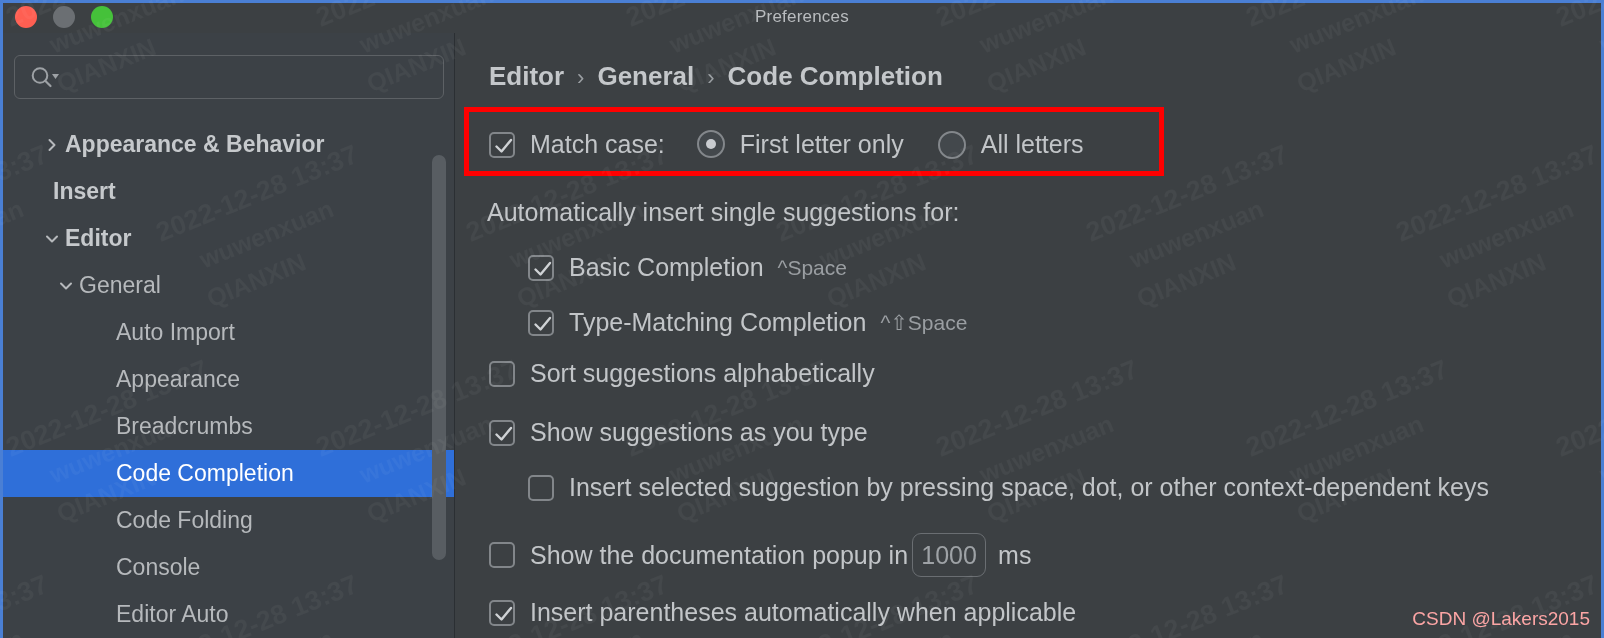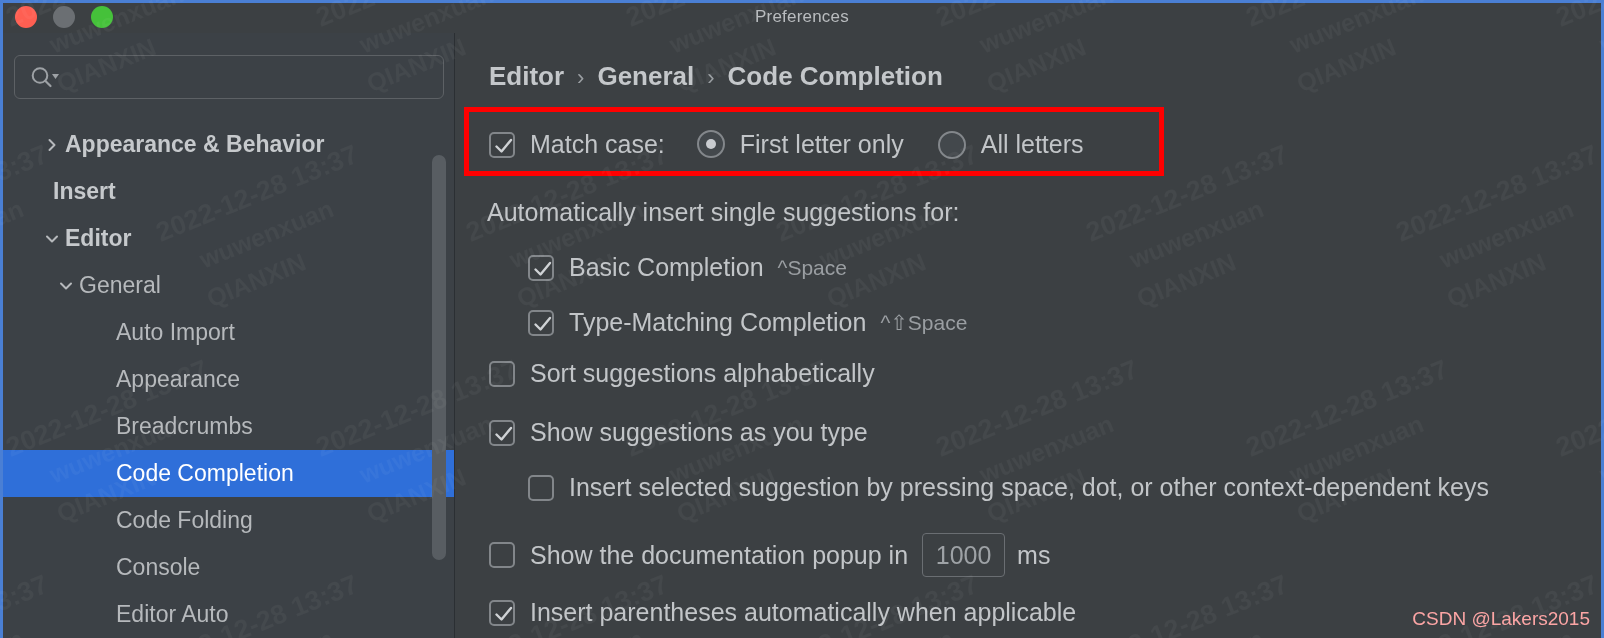--- a/index.html
+++ b/index.html
@@ -196,24 +196,24 @@
   }
 
   .lbl { margin-left: 15px; }
   .shortcut {
     margin-left: 14px;
     color: #9a9ea2;
     font-size: 21px;
   }
 
   .numfield {
-    margin-left: 14px; margin-right: 12px;
-    width: 83px; height: 44px;
+    margin-left: 4px; margin-right: 12px;
+    width: 74px; height: 44px;
     border: 1px solid #6a6e72;
-    border-radius: 4px;
+    border-radius: 9px;
     background: transparent;
     color: #9ea2a6;
     font-family: "Liberation Sans", sans-serif;
     font-size: 25px;
     text-align: center;
     outline: none;
   }
 
   
   .wm-layer {

